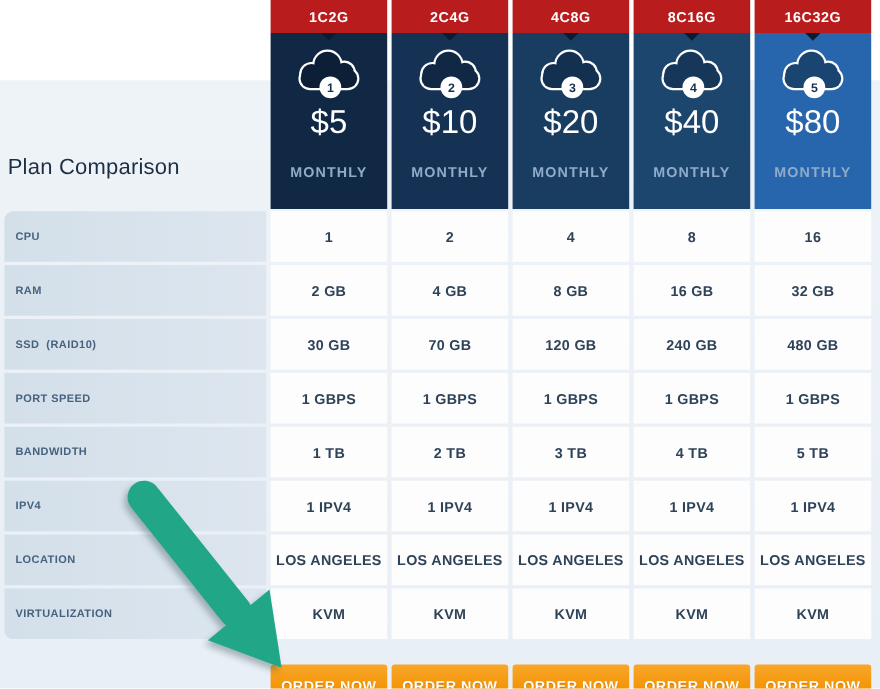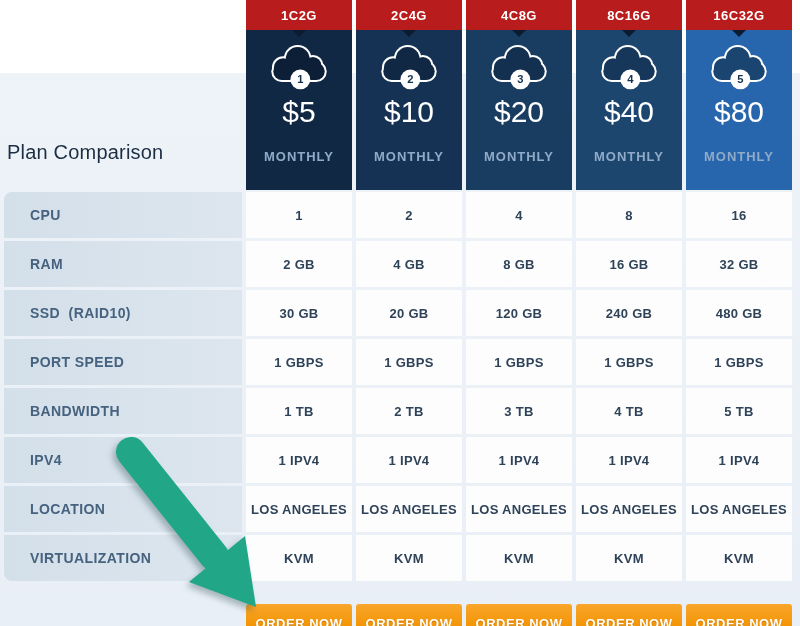--- a/index.html
+++ b/index.html
@@ -47,22 +47,22 @@
   
   .table {
     position: absolute; left: 4px; top: 192px; width: 788px;
     display: grid;
     grid-template-columns: 238px repeat(5, 106px);
     grid-auto-rows: 46px;
     gap: 3px 4px;
   }
   .row-label {
     background: linear-gradient(90deg, #d3dfe9 0%, #dde6ef 100%);
-    color: #46627f; font-size: 14px; font-weight: bold; letter-spacing: 0.4px;
-    display: flex; align-items: center; padding-left: 26px;
+    color: #46627f; font-size: 10px; font-weight: bold; letter-spacing: 0.4px;
+    display: flex; align-items: center; padding-left: 10px;
     white-space: pre;
   }
   .row-label.first { border-top-left-radius: 8px; }
   .row-label.last  { border-bottom-left-radius: 8px; }
   .cell {
     background: #fdfdfe;
     color: #2f4358; font-size: 13px; font-weight: bold; letter-spacing: 0.3px;
     display: flex; align-items: center; justify-content: center;
     white-space: nowrap;
   }
@@ -242,21 +242,21 @@
 
   <div class="row-label">RAM</div>
   <div class="cell">2 GB</div>
   <div class="cell">4 GB</div>
   <div class="cell">8 GB</div>
   <div class="cell">16 GB</div>
   <div class="cell">32 GB</div>
 
   <div class="row-label">SSD  (RAID10)</div>
   <div class="cell">30 GB</div>
-  <div class="cell">20 GB</div>
+  <div class="cell">70 GB</div>
   <div class="cell">120 GB</div>
   <div class="cell">240 GB</div>
   <div class="cell">480 GB</div>
 
   <div class="row-label">PORT SPEED</div>
   <div class="cell">1 GBPS</div>
   <div class="cell">1 GBPS</div>
   <div class="cell">1 GBPS</div>
   <div class="cell">1 GBPS</div>
   <div class="cell">1 GBPS</div>

